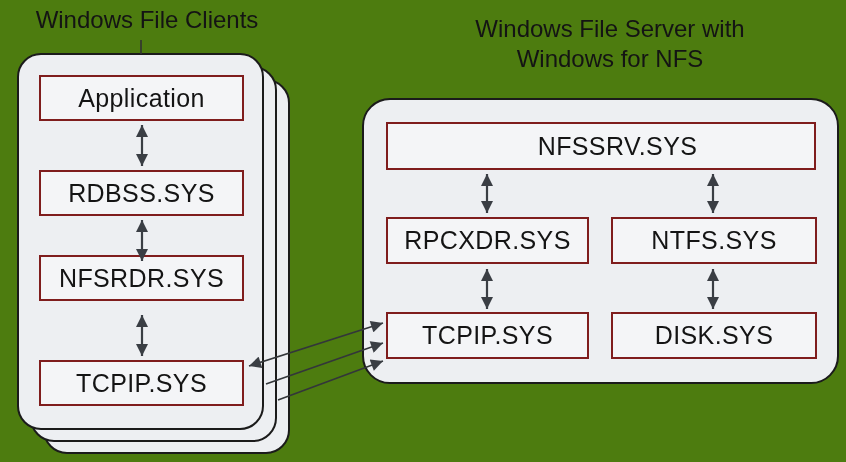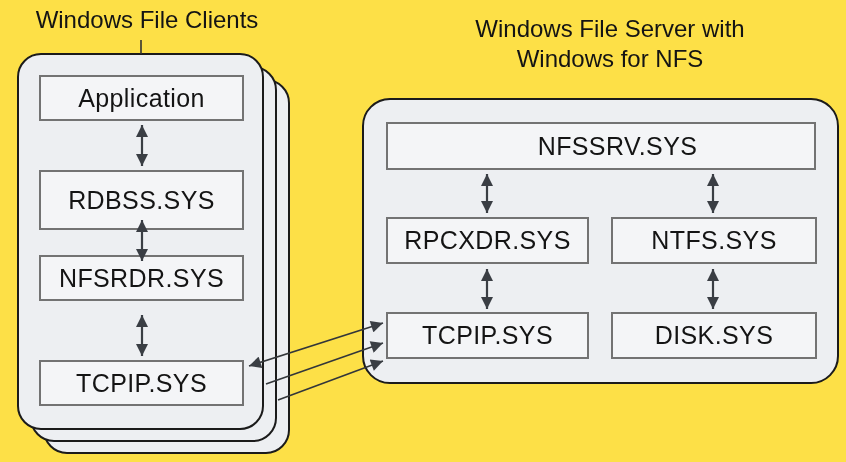--- a/index.html
+++ b/index.html
@@ -1,26 +1,26 @@
 <!DOCTYPE html>
 <html><head>
 <meta charset="utf-8">
 <style>
   html,body{margin:0;padding:0;background:#fdfdfd;}
   .canvas{
     position:relative;width:846px;height:462px;overflow:hidden;
-    background:#fde047;color:#141414;
+    background:#4d7c0f;color:#141414;
     font-family:"Liberation Sans",sans-serif;
   }
   .title{position:absolute;font-size:24px;line-height:30px;text-align:center;white-space:nowrap;}
   .panel{position:absolute;box-sizing:border-box;border:2px solid #1b1b1b;background:#edeff2;}
   .layer{border-radius:24px;}
   .server-panel{border-radius:28px;}
   .node{
-    position:absolute;box-sizing:border-box;border:2px solid #737373;background:#f4f5f7;
+    position:absolute;box-sizing:border-box;border:2px solid #7f1d1d;background:#f4f5f7;
     display:flex;align-items:center;justify-content:center;
     font-size:25px;letter-spacing:.4px;white-space:nowrap;
   }
   .overlay{position:absolute;left:0;top:0;width:846px;height:462px;pointer-events:none;}
 </style>
 </head>
 <body>
 
 <div class="canvas">
 
@@ -28,21 +28,21 @@
   <div class="title" style="left:428px;top:14px;width:364px;">
     <div>Windows File Server with</div>
     <div>Windows for NFS</div>
   </div>
 
   <div class="panel layer" style="left:43px;top:79px;width:247px;height:375px;"></div>
   <div class="panel layer" style="left:30px;top:66px;width:247px;height:376px;"></div>
   <div class="panel layer" style="left:17px;top:53px;width:247px;height:377px;"></div>
 
   <div class="node" style="left:39px;top:75px;width:205px;height:46px;">Application</div>
-  <div class="node" style="left:39px;top:170px;width:205px;height:60px;">RDBSS.SYS</div>
+  <div class="node" style="left:39px;top:170px;width:205px;height:46px;">RDBSS.SYS</div>
   <div class="node" style="left:39px;top:255px;width:205px;height:46px;">NFSRDR.SYS</div>
   <div class="node" style="left:39px;top:360px;width:205px;height:46px;">TCPIP.SYS</div>
 
   <div class="panel server-panel" style="left:362px;top:98px;width:477px;height:286px;"></div>
 
   <div class="node" style="left:386px;top:122px;width:430px;height:48px;padding-left:33px;">NFSSRV.SYS</div>
   <div class="node" style="left:611px;top:217px;width:206px;height:47px;">NTFS.SYS</div>
   <div class="node" style="left:386px;top:217px;width:203px;height:47px;">RPCXDR.SYS</div>
   <div class="node" style="left:386px;top:312px;width:203px;height:47px;">TCPIP.SYS</div>
   <div class="node" style="left:611px;top:312px;width:206px;height:47px;">DISK.SYS</div>

